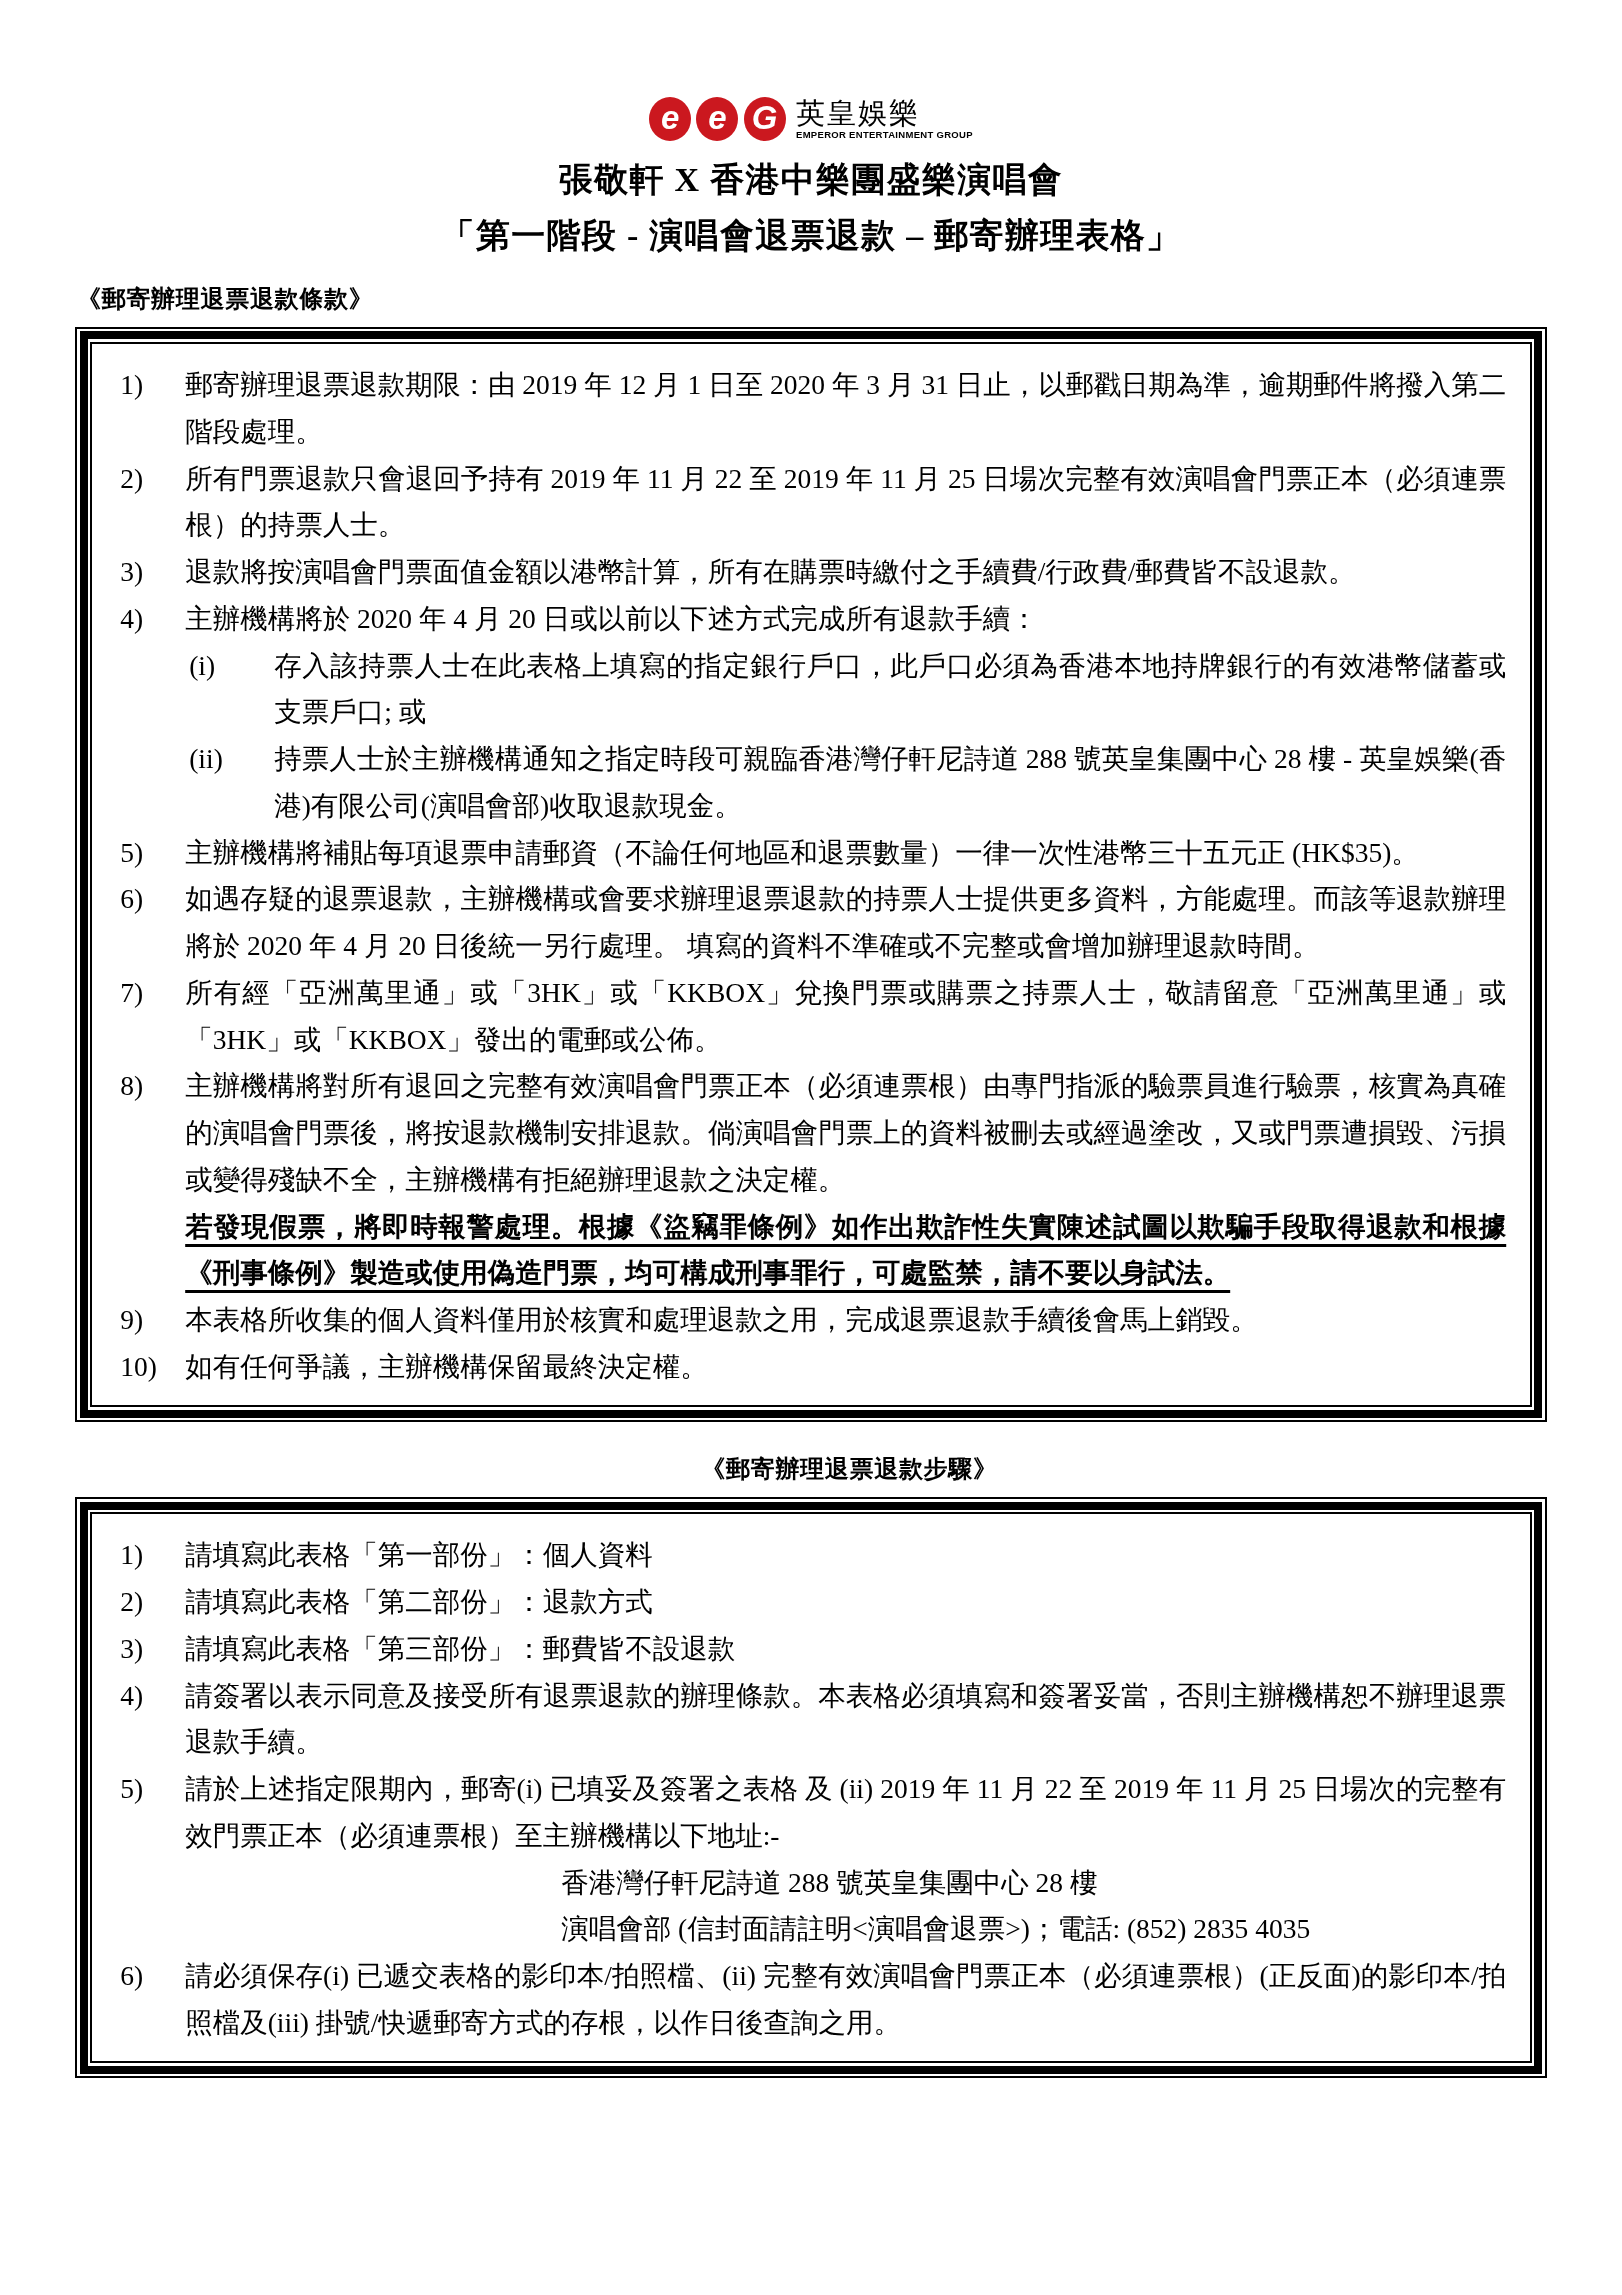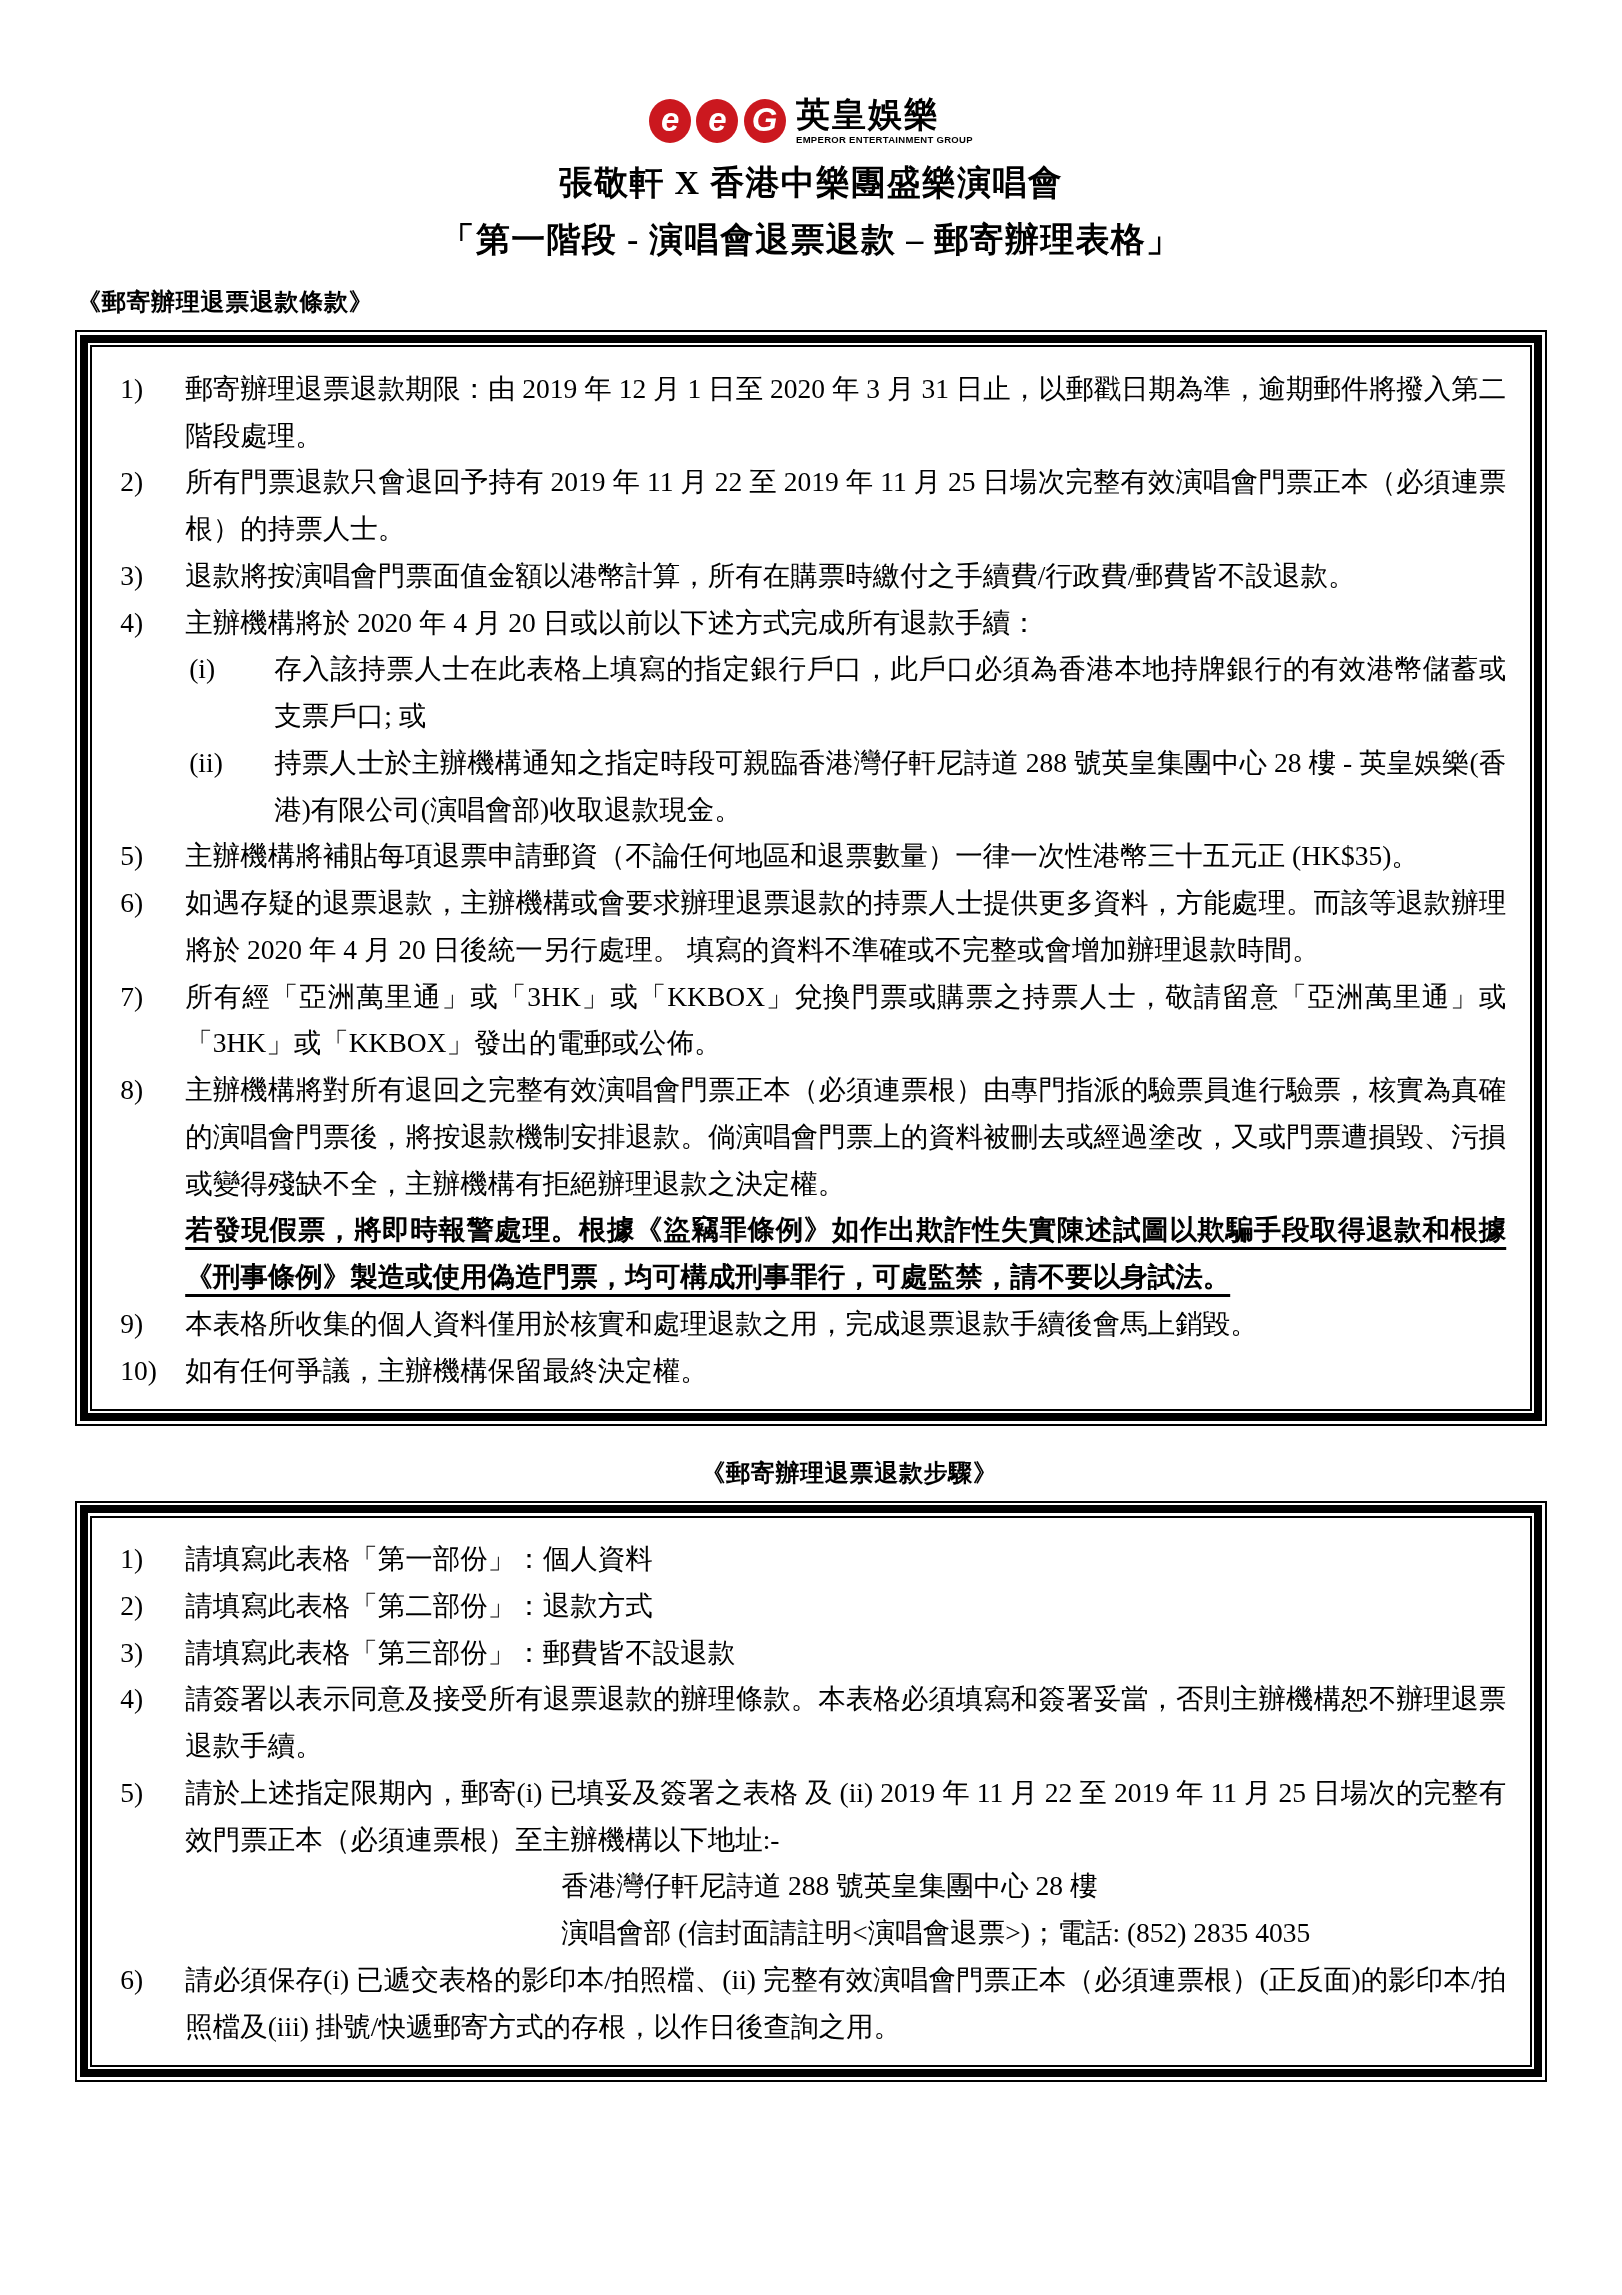--- a/index.html
+++ b/index.html
@@ -17,21 +17,21 @@
     width:42px;height:44px;border-radius:50%;
     display:flex;align-items:center;justify-content:center;
     color:#fff;font-weight:bold;font-style:italic;
     font-size:33px;line-height:1;
     font-family:"Liberation Sans","DejaVu Sans",sans-serif;
     padding-bottom:2.6px;box-sizing:border-box;
   }
   .brand{margin-left:10.5px;text-align:left;}
   .brand-cn{
     font-family:"Liberation Sans","DejaVu Sans",sans-serif;
-    font-size:34px;font-weight:bold;letter-spacing:2px;line-height:1.05;
+    font-size:29px;font-weight:normal;letter-spacing:2px;line-height:1.05;
   }
   .brand-en{
     font-family:"Liberation Sans","DejaVu Sans",sans-serif;
     font-size:9.5px;font-weight:bold;letter-spacing:0.3px;margin-top:1px;
   }
 
   .doc-title{
     margin-top:15.7px;text-align:center;
     font-size:34px;font-weight:bold;letter-spacing:1.3px;
   }

